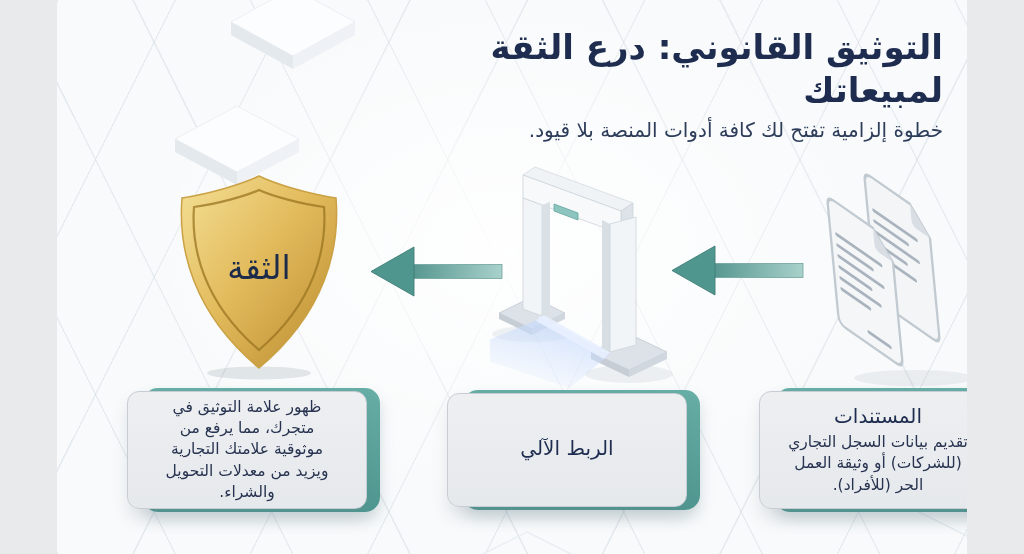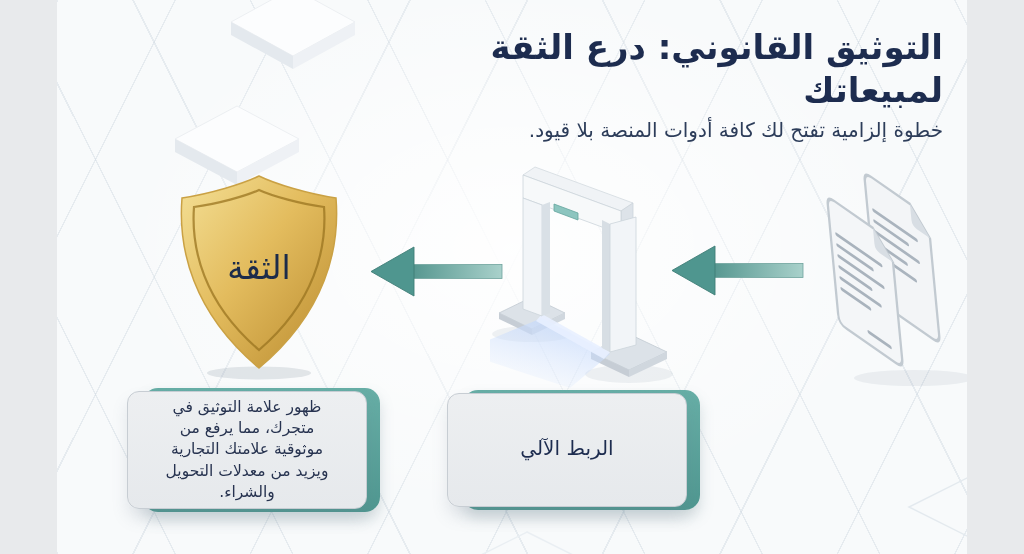--- a/index.html
+++ b/index.html
@@ -181,14 +181,21 @@
     </div>
   </div>
 
   <div class="card" style="left:390px;top:393px;width:240px;height:114px;">
     <div class="backing"></div>
     <div class="front">
       <div class="card-title">الربط الآلي</div>
     </div>
   </div>
 
+  <div class="card" style="left:702px;top:391px;width:238px;height:118px;">
+    <div class="backing"></div>
+    <div class="front">
+      <div class="card-title">المستندات</div>
+      <div class="card-body">تقديم بيانات السجل التجاري (للشركات) أو وثيقة العمل الحر (للأفراد).</div>
+    </div>
+  </div>
 
 </div>
 
 </body></html>

